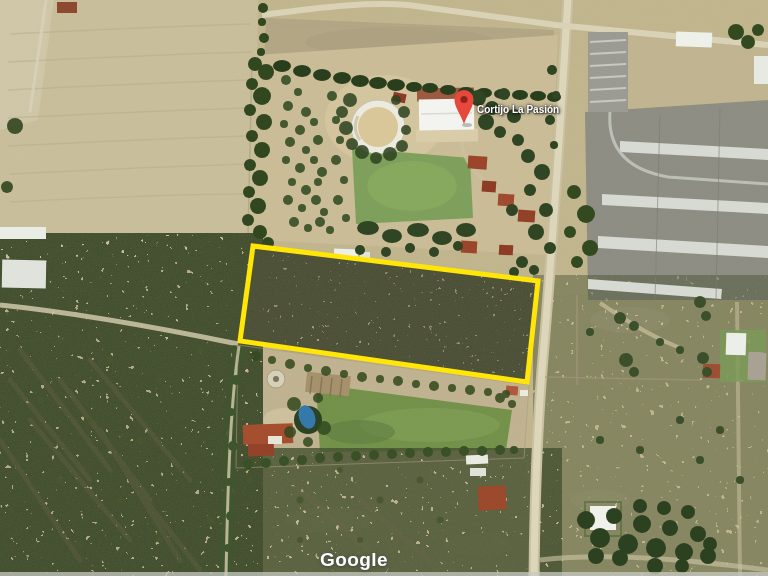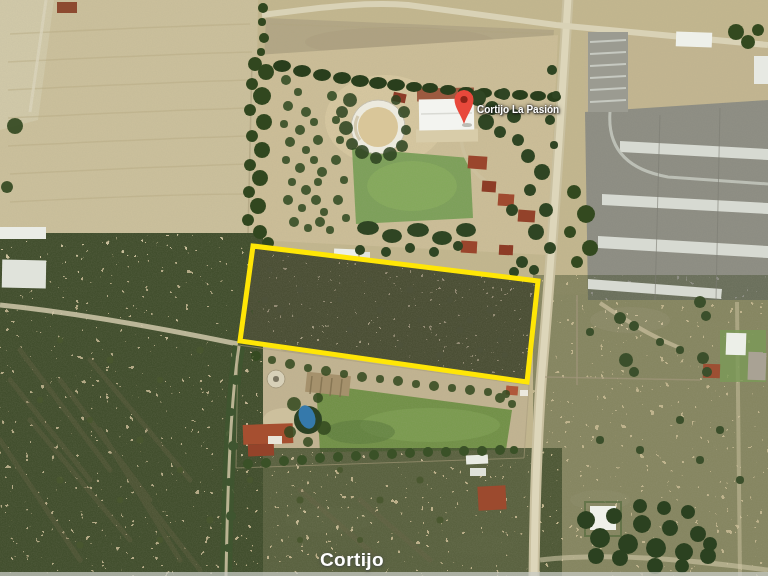--- a/index.html
+++ b/index.html
@@ -523,15 +523,15 @@
 
     <rect x="0" y="572" width="768" height="4" fill="#c7c9c3" opacity="0.75"></rect>
   </svg>
 
   <svg class="pin" viewBox="0 0 32 42" xmlns="http://www.w3.org/2000/svg">
     <path class="pin-body" d="M16,40 C12,29 6.5,23 6.5,15.5 A9.5,9.5 0 1 1 25.5,15.5 C25.5,23 20,29 16,40 Z"></path>
     <circle class="pin-core" cx="16" cy="15.5" r="3.6"></circle>
   </svg>
 
   <div class="place-label">Cortijo La Pasión</div>
-  <div class="watermark">Cortijo</div>
+  <div class="watermark">Google</div>
 
 </div>
 
 </body></html>

